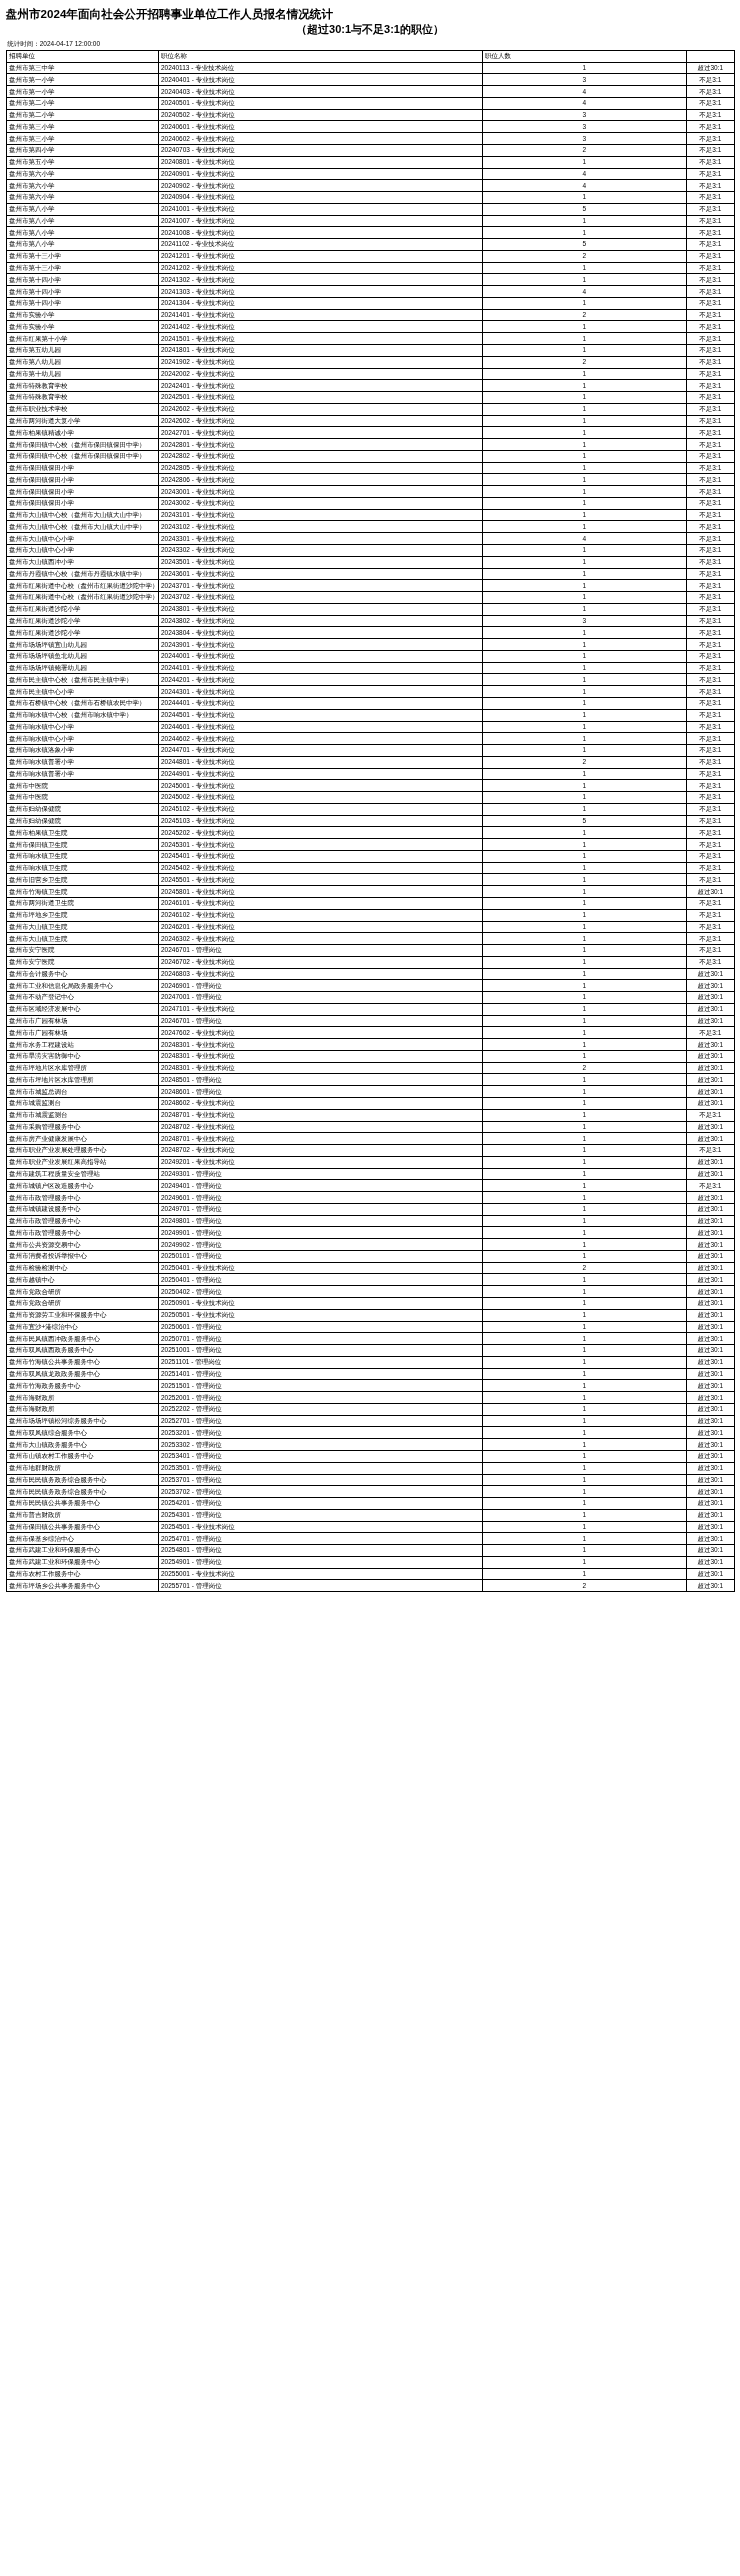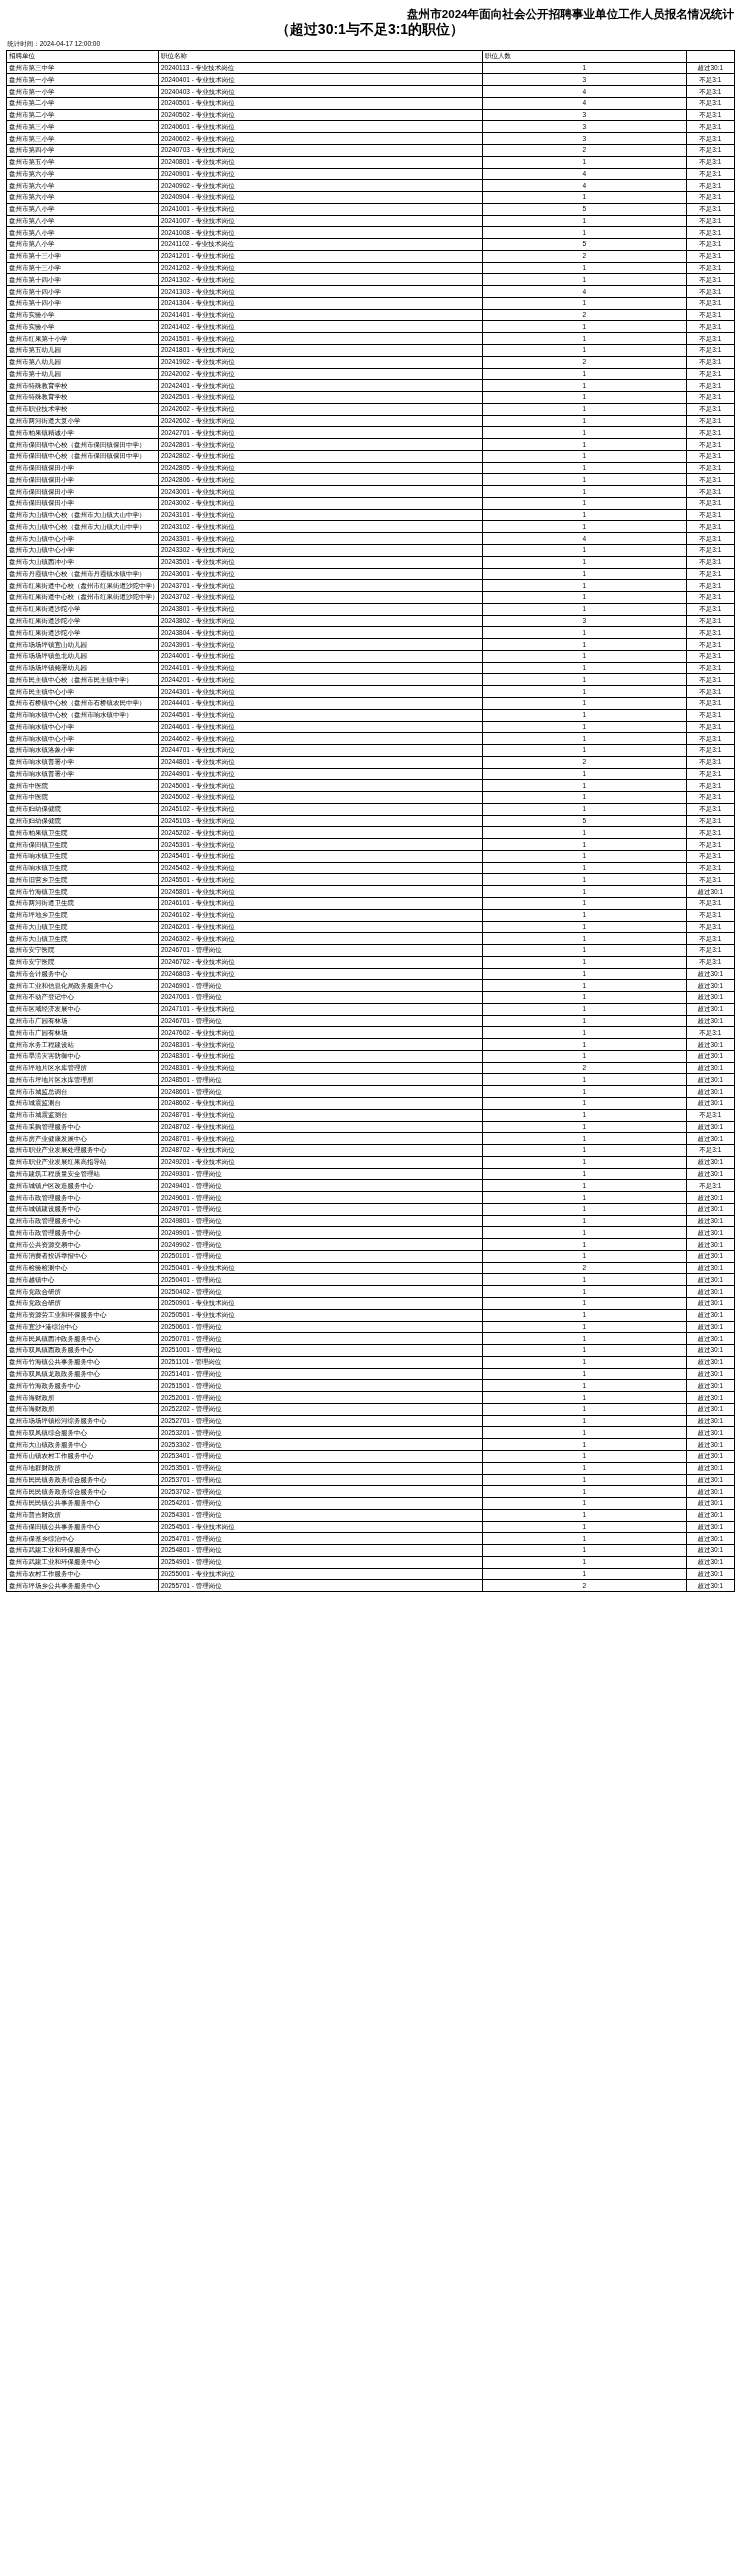--- a/index.html
+++ b/index.html
@@ -11,29 +11,29 @@
     width: 740px;
     font-family: "Liberation Sans", "DejaVu Sans", sans-serif;
     color: #000;
   }
   .page {
     width: 740px;
     box-sizing: border-box;
     padding: 4.3px 5.8px 5.8px 5.8px;
   }
   .title {
-    text-align: right;
+    text-align: left;
     font-size: 11.6px;
     font-weight: bold;
     line-height: 14.5px;
     margin-top: 2.9px;
   }
   .subtitle {
     text-align: center;
-    font-size: 14px;
+    font-size: 11px;
     font-weight: bold;
     line-height: 14.5px;
     margin-top: 0.7px;
     margin-bottom: 2.9px;
   }
   .meta {
     font-size: 6.5px;
     line-height: 8.7px;
     padding-left: 1.4px;
     margin-bottom: 1.4px;

